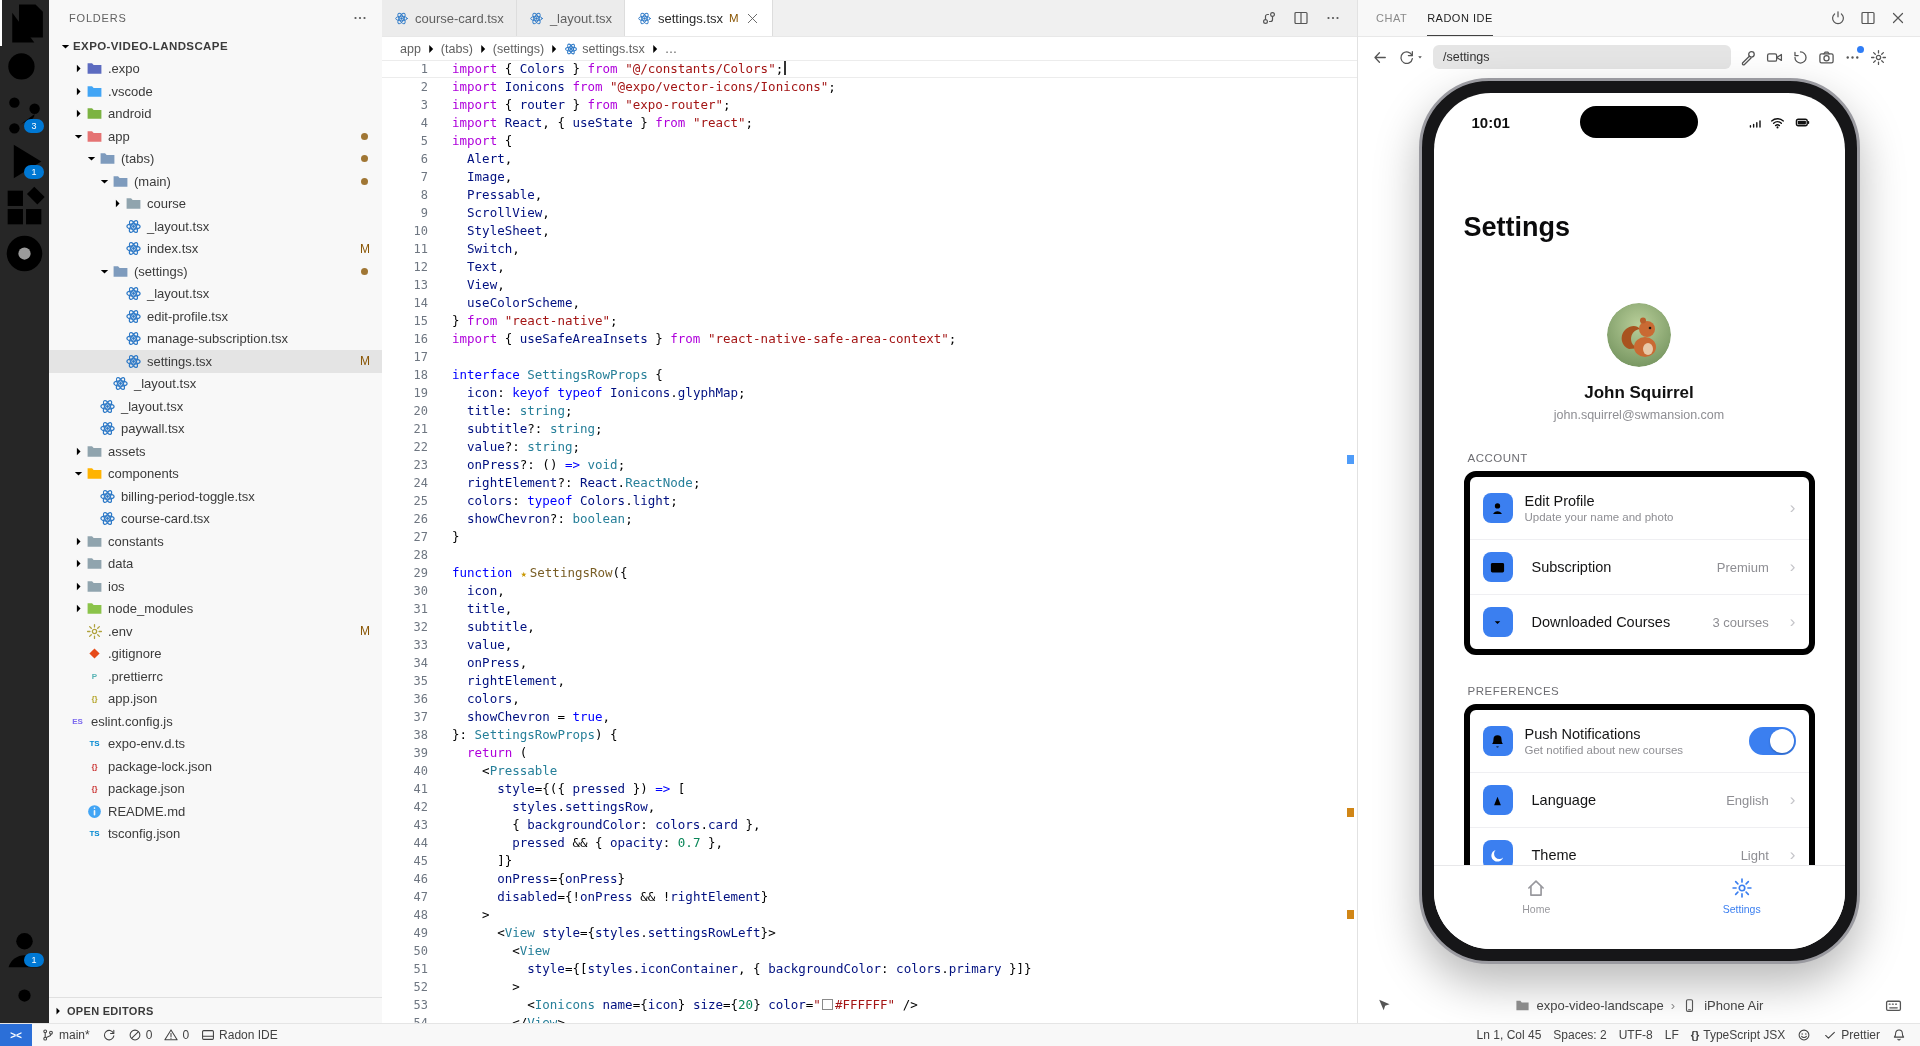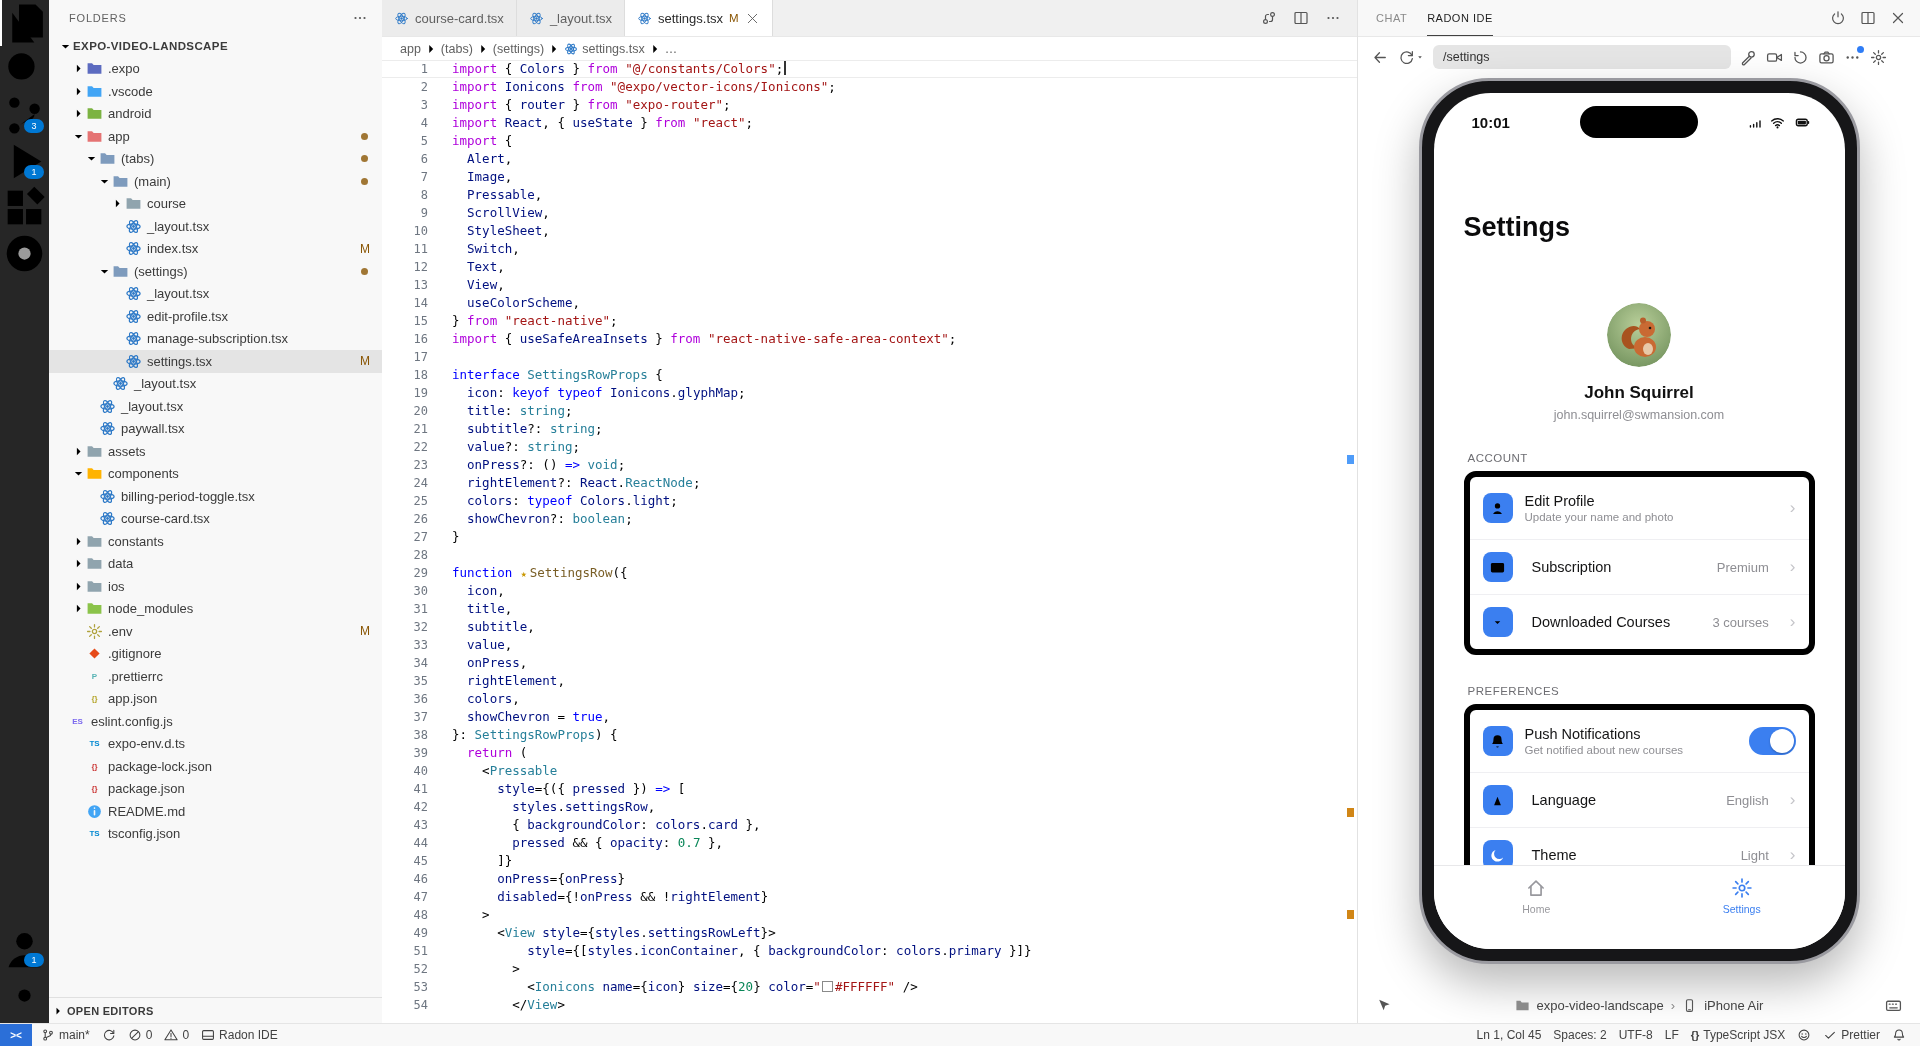--- a/index.html
+++ b/index.html
@@ -945,20 +945,24 @@
     <span class="lineno">47</span>
     <span class="linetext">      <span class="tok-var">disabled</span><span class="tok-punct">=</span><span class="tok-punct">{</span><span class="tok-punct">!</span><span class="tok-var">onPress</span> <span class="tok-punct">&amp;</span><span class="tok-punct">&amp;</span> <span class="tok-punct">!</span><span class="tok-var">rightElement</span><span class="tok-punct">}</span></span>
   </div>
         <div class="code-line">
     <span class="lineno">48</span>
     <span class="linetext">    <span class="tok-punct">&gt;</span></span>
   </div>
         <div class="code-line">
     <span class="lineno">49</span>
     <span class="linetext">      <span class="tok-punct">&lt;</span><span class="tok-type">View</span> <span class="tok-var">style</span><span class="tok-punct">=</span><span class="tok-punct">{</span><span class="tok-var">styles</span><span class="tok-punct">.</span><span class="tok-var">settingsRowLeft</span><span class="tok-punct">}</span><span class="tok-punct">&gt;</span></span>
+  </div>
+        <div class="code-line">
+    <span class="lineno">50</span>
+    <span class="linetext">        <span class="tok-punct">&lt;</span><span class="tok-type">View</span></span>
   </div>
         <div class="code-line">
     <span class="lineno">51</span>
     <span class="linetext">          <span class="tok-var">style</span><span class="tok-punct">=</span><span class="tok-punct">{</span><span class="tok-punct">[</span><span class="tok-var">styles</span><span class="tok-punct">.</span><span class="tok-var">iconContainer</span><span class="tok-punct">,</span> <span class="tok-punct">{</span> <span class="tok-var">backgroundColor</span><span class="tok-punct">:</span> <span class="tok-var">colors</span><span class="tok-punct">.</span><span class="tok-var">primary</span> <span class="tok-punct">}</span><span class="tok-punct">]</span><span class="tok-punct">}</span></span>
   </div>
         <div class="code-line">
     <span class="lineno">52</span>
     <span class="linetext">        <span class="tok-punct">&gt;</span></span>
   </div>
         <div class="code-line">

